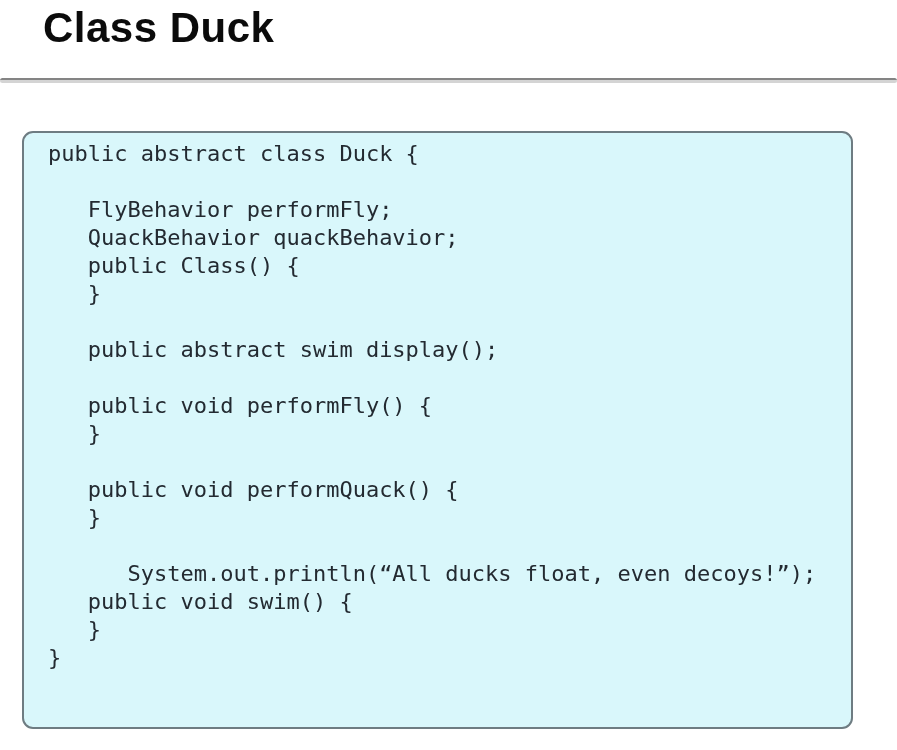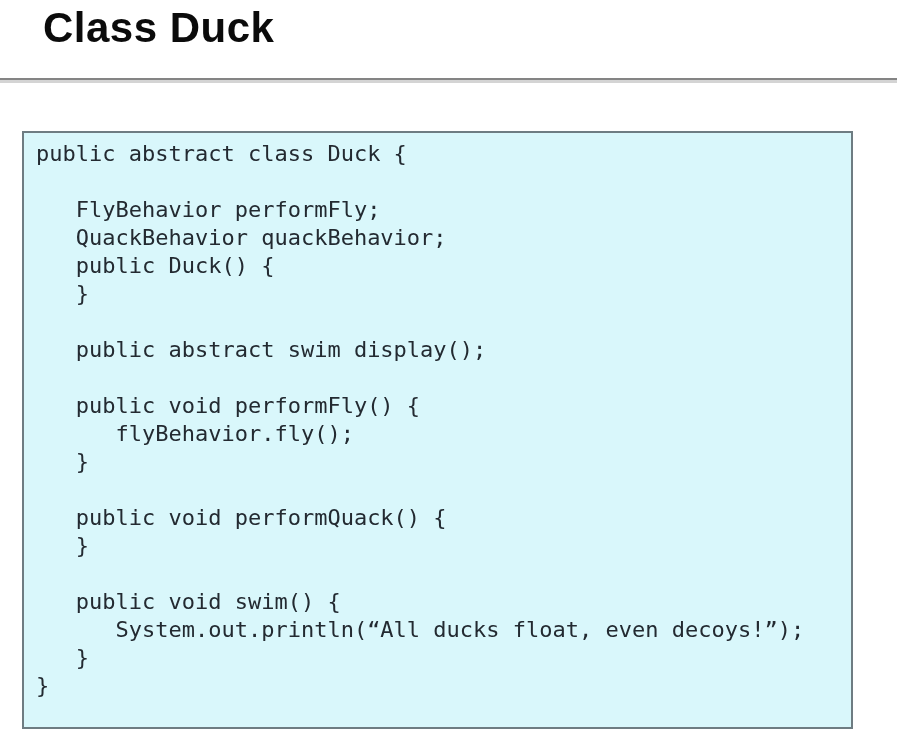--- a/index.html
+++ b/index.html
@@ -4,21 +4,21 @@
 <style>
   :root {
     --page-background: #ffffff;
     --title-text: #0b0b0b;
     --divider-top: #848484;
     --divider-bottom: #d4d4d4;
     --panel-background: #d9f7fb;
     --panel-border: #6e7c82;
     --code-text: #232a31;
   }
-  * { margin: 0; padding: 0; box-sizing: border-box; }
+  * { margin: 0; padding: 0; box-sizing: border-box; border-radius: 11px; }
   html, body {
     width: 897px;
     height: 750px;
     background: var(--page-background);
     overflow: hidden;
     position: relative;
     font-family: "Liberation Sans", sans-serif;
   }
   .slide {
     position: relative;
@@ -46,21 +46,21 @@
       var(--divider-bottom) 45%, var(--divider-bottom) 100%);
   }
   .code-panel {
     position: absolute;
     left: 22px;
     top: 131px;
     width: 831px;
     height: 598px;
     background: var(--panel-background);
     border: 2px solid var(--panel-border);
-    padding: 7px 6px 0 12px;
+    padding: 7px 6px 0 24px;
     overflow: hidden;
   }
   .code-listing {
     font-family: "DejaVu Sans Mono", monospace;
     font-size: 22px;
     line-height: 28px;
     color: var(--code-text);
   }
   .code-line {
     white-space: pre;
@@ -78,31 +78,30 @@
   <h1 class="page-title">Class Duck</h1>
 
   <div class="title-divider"></div>
 
   <div class="code-panel">
     <div class="code-listing">
         <div class="code-line">public abstract class Duck {</div>
         <div class="code-line"></div>
         <div class="code-line">   FlyBehavior performFly;</div>
         <div class="code-line">   QuackBehavior quackBehavior;</div>
-        <div class="code-line">   public Duck() {</div>
+        <div class="code-line">   public Class() {</div>
         <div class="code-line">   }</div>
         <div class="code-line"></div>
         <div class="code-line">   public abstract swim display();</div>
         <div class="code-line"></div>
         <div class="code-line">   public void performFly() {</div>
-        <div class="code-line">      flyBehavior.fly();</div>
         <div class="code-line">   }</div>
         <div class="code-line"></div>
         <div class="code-line">   public void performQuack() {</div>
         <div class="code-line">   }</div>
         <div class="code-line"></div>
+        <div class="code-line">      System.out.println(“All ducks float, even decoys!”);</div>
         <div class="code-line">   public void swim() {</div>
-        <div class="code-line">      System.out.println(“All ducks float, even decoys!”);</div>
         <div class="code-line">   }</div>
         <div class="code-line">}</div>
       </div>
   </div>
 </div>
 
 </body></html>

